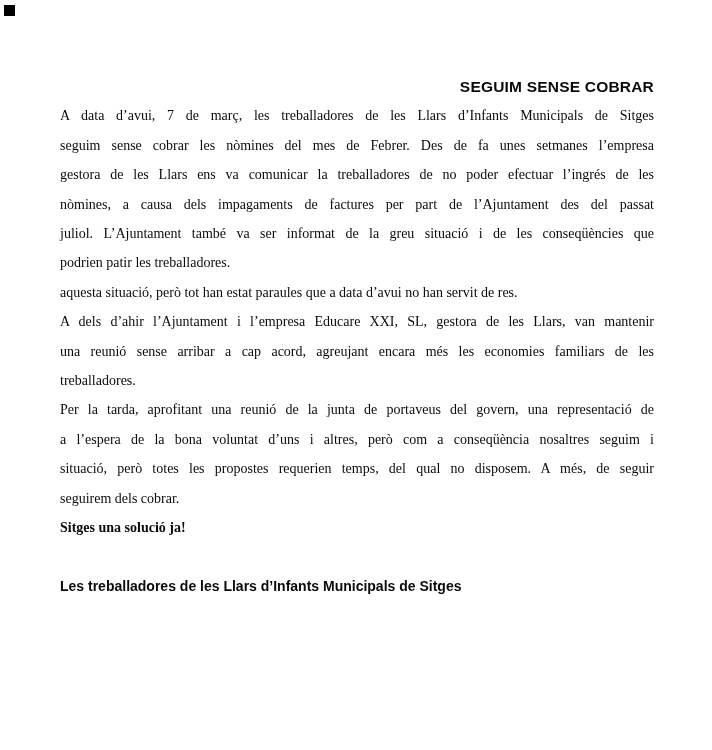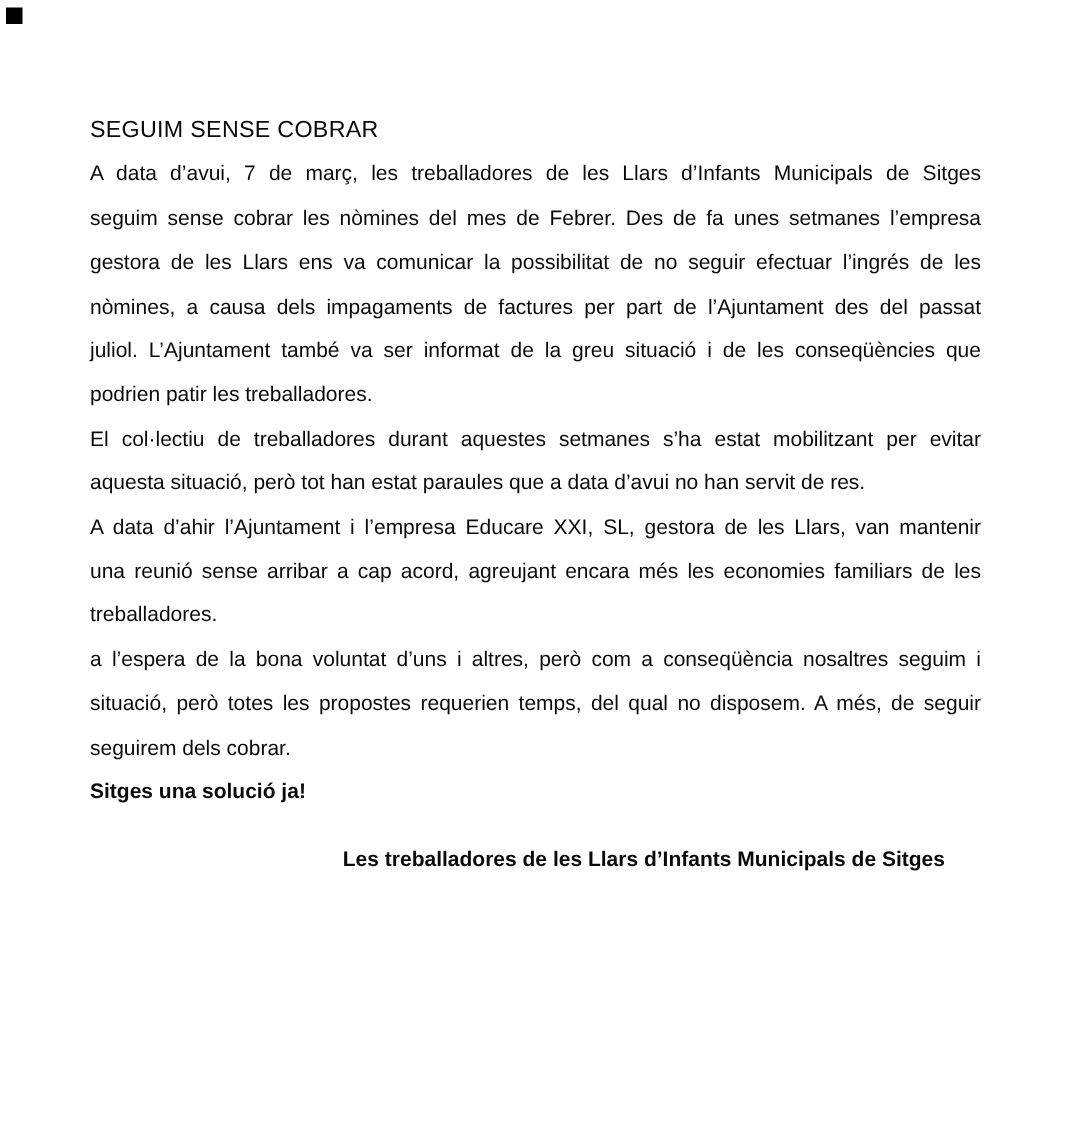--- a/index.html
+++ b/index.html
@@ -26,78 +26,79 @@
     position: absolute;
     left: 4px;
     top: 5px;
     width: 11px;
     height: 11px;
     background: #000000;
   }
   .title {
     margin: 0;
     font-size: 15.5px;
-    font-weight: normal;
-    text-align: left;
+    font-weight: bold;
+    text-align: right;
     line-height: 29.4px;
     letter-spacing: 0.2px;
   }
   .doc-body {
     font-size: 14px;
     line-height: 29.4px;
   }
   .para {
     margin: 0;
+    font-family: Liberation Serif, serif;
   }
   .para.bold {
     font-weight: bold;
   }
   .line {
     font-size: 14px;
     line-height: 29.4px;
     white-space: normal;
   }
   .line.just {
     text-align: justify;
     text-align-last: justify;
   }
   .signature {
-    margin-top: 15px;
+    margin-top: 29px;
     font-size: 14px;
     font-weight: bold;
     line-height: 29.4px;
-    text-align: right;
+    text-align: left;
     padding-right: 24px;
   }
 </style>
 </head>
 <body>
 
 <div class="page">
   <div class="corner-mark"></div>
   <h1 class="title">SEGUIM SENSE COBRAR</h1>
   <div class="doc-body">
       <div class="para">
         <div class="line just">A data d’avui, 7 de març, les treballadores de les Llars d’Infants Municipals de Sitges</div>
         <div class="line just">seguim sense cobrar les nòmines del mes de Febrer. Des de fa unes setmanes l’empresa</div>
-        <div class="line just">gestora de les Llars ens va comunicar la possibilitat de no seguir efectuar l’ingrés de les</div>
+        <div class="line just">gestora de les Llars ens va comunicar la treballadores de no poder efectuar l’ingrés de les</div>
         <div class="line just">nòmines, a causa dels impagaments de factures per part de l’Ajuntament des del passat</div>
         <div class="line just">juliol. L’Ajuntament també va ser informat de la greu situació i de les conseqüències que</div>
         <div class="line">podrien patir les treballadores.</div>
       </div>
       <div class="para">
-        <div class="line just">El col·lectiu de treballadores durant aquestes setmanes s’ha estat mobilitzant per evitar</div>
         <div class="line">aquesta situació, però tot han estat paraules que a data d’avui no han servit de res.</div>
       </div>
       <div class="para">
-        <div class="line just">A data d’ahir l’Ajuntament i l’empresa Educare XXI, SL, gestora de les Llars, van mantenir</div>
+        <div class="line just">A dels d’ahir l’Ajuntament i l’empresa Educare XXI, SL, gestora de les Llars, van mantenir</div>
         <div class="line just">una reunió sense arribar a cap  acord, agreujant encara més les economies familiars de les</div>
         <div class="line">treballadores.</div>
       </div>
       <div class="para">
+        <div class="line just">Per la tarda, aprofitant una reunió de la junta de portaveus del govern, una representació de</div>
         <div class="line just">a l’espera de la bona voluntat d’uns i altres, però com a conseqüència nosaltres seguim i</div>
         <div class="line just">situació, però totes les propostes requerien temps, del qual no disposem. A més, de seguir</div>
         <div class="line">seguirem dels cobrar.</div>
       </div>
       <div class="para bold">
         <div class="line">Sitges una solució ja!</div>
       </div>
     </div>
   <div class="signature">Les treballadores de les Llars d’Infants Municipals de Sitges</div>
 </div>

